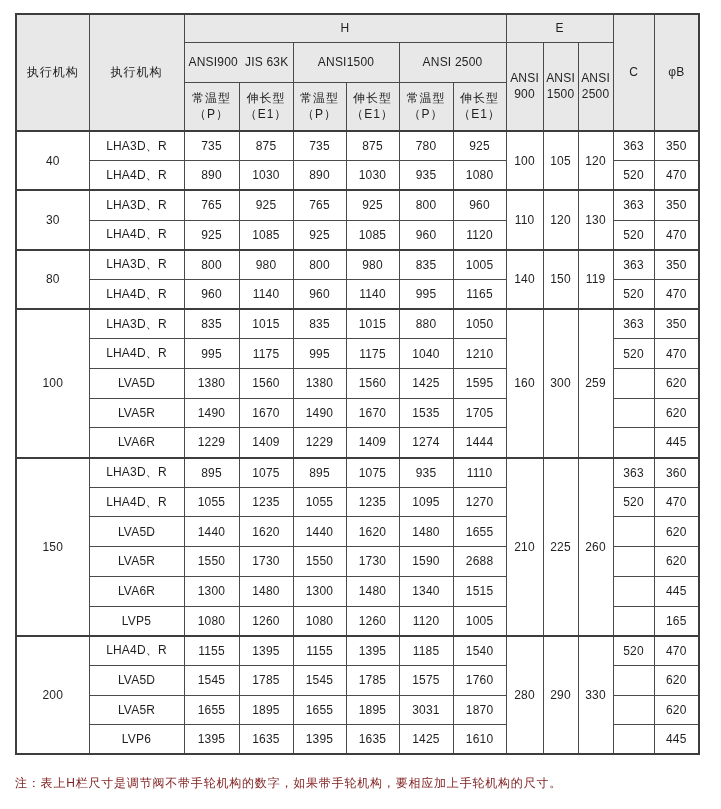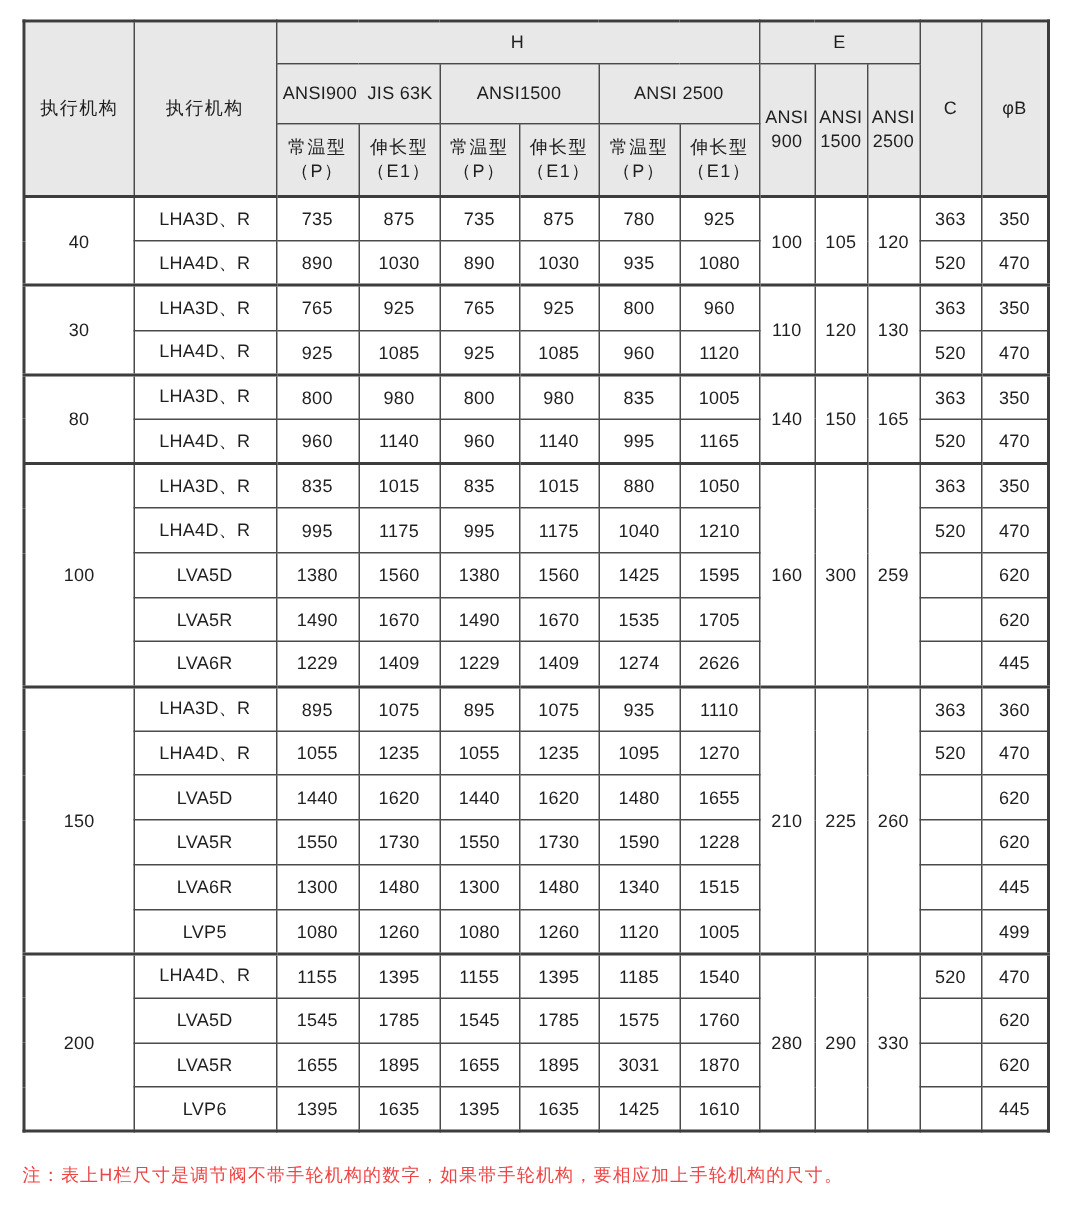--- a/index.html
+++ b/index.html
@@ -50,21 +50,21 @@
   table.spec thead tr.hr2{height:40px;}
   table.spec thead tr.hr3{height:49px;}
   table.spec tbody tr{height:29.7px;}
   table.spec tbody td{background:#ffffff;letter-spacing:0.2px;}
   table.spec tbody tr.group-start td{border-top:2px solid #3d3d3d;}
   .note{
     position:absolute;
     left:15px;top:775px;
     font-size:12px;
     letter-spacing:0.8px;
-    color:#ef4444;
+    color:#7f1d1d;
     white-space:nowrap;
   }
 </style>
 </head>
 <body>
 
 <div class="page">
 
   <div class="unit">mm</div>
 
@@ -176,21 +176,21 @@
           <td rowspan="2">80</td>
           <td>LHA3D、R</td>
           <td>800</td>
           <td>980</td>
           <td>800</td>
           <td>980</td>
           <td>835</td>
           <td>1005</td>
           <td rowspan="2">140</td>
           <td rowspan="2">150</td>
-          <td rowspan="2">165</td>
+          <td rowspan="2">119</td>
           <td>363</td>
           <td>350</td>
         </tr>
         <tr>
           <td>LHA4D、R</td>
           <td>960</td>
           <td>1140</td>
           <td>960</td>
           <td>1140</td>
           <td>995</td>
@@ -246,21 +246,21 @@
           <td></td>
           <td>620</td>
         </tr>
         <tr>
           <td>LVA6R</td>
           <td>1229</td>
           <td>1409</td>
           <td>1229</td>
           <td>1409</td>
           <td>1274</td>
-          <td>2626</td>
+          <td>1444</td>
           <td></td>
           <td>445</td>
         </tr>
         <tr class="group-start">
           <td rowspan="6">150</td>
           <td>LHA3D、R</td>
           <td>895</td>
           <td>1075</td>
           <td>895</td>
           <td>1075</td>
@@ -294,21 +294,21 @@
           <td></td>
           <td>620</td>
         </tr>
         <tr>
           <td>LVA5R</td>
           <td>1550</td>
           <td>1730</td>
           <td>1550</td>
           <td>1730</td>
           <td>1590</td>
-          <td>1228</td>
+          <td>2688</td>
           <td></td>
           <td>620</td>
         </tr>
         <tr>
           <td>LVA6R</td>
           <td>1300</td>
           <td>1480</td>
           <td>1300</td>
           <td>1480</td>
           <td>1340</td>
@@ -318,21 +318,21 @@
         </tr>
         <tr>
           <td>LVP5</td>
           <td>1080</td>
           <td>1260</td>
           <td>1080</td>
           <td>1260</td>
           <td>1120</td>
           <td>1005</td>
           <td></td>
-          <td>499</td>
+          <td>165</td>
         </tr>
         <tr class="group-start">
           <td rowspan="4">200</td>
           <td>LHA4D、R</td>
           <td>1155</td>
           <td>1395</td>
           <td>1155</td>
           <td>1395</td>
           <td>1185</td>
           <td>1540</td>

